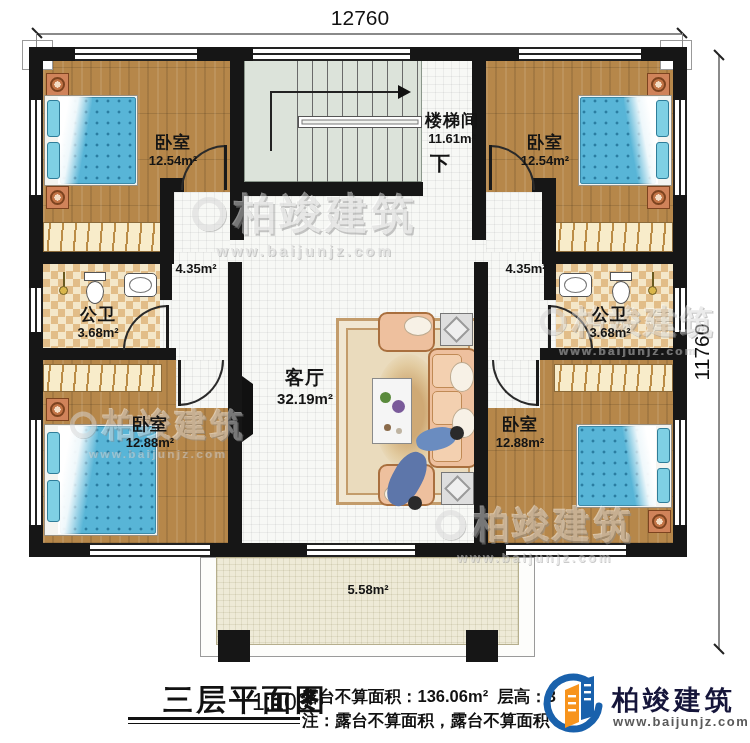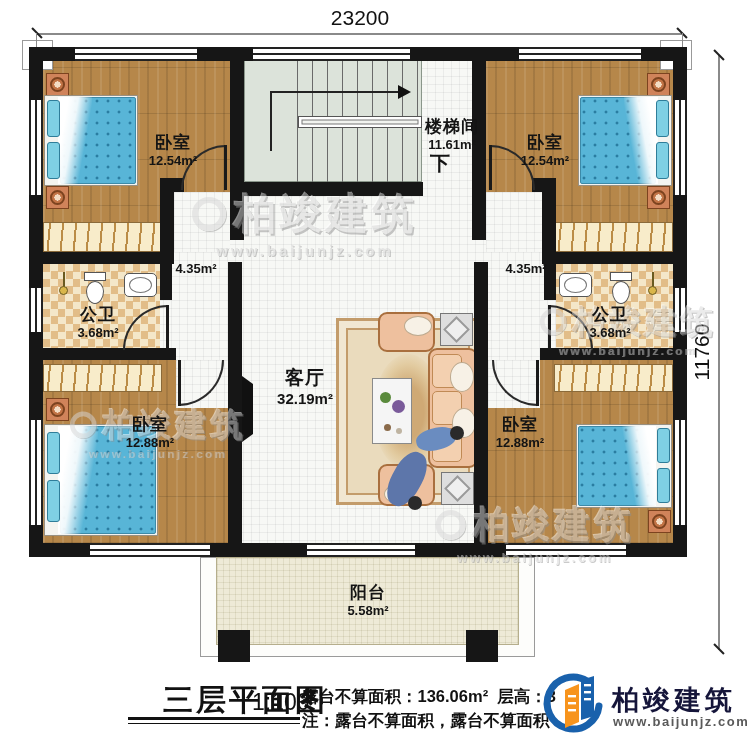--- a/index.html
+++ b/index.html
@@ -230,21 +230,21 @@
   <div class="abs wall" style="left:466px;top:630px;width:32px;height:32px;z-index:3;"></div>
 
   <div class="abs rlabel" style="left:118px;top:132px;width:110px;">
     <div class="rname">卧室</div>
       <div class="rarea">12.54m²</div>
   </div>
   <div class="abs rlabel" style="left:490px;top:132px;width:110px;">
     <div class="rname">卧室</div>
       <div class="rarea">12.54m²</div>
   </div>
-  <div class="abs rlabel" style="left:400px;top:116px;width:104px;">
+  <div class="abs rlabel" style="left:400px;top:110px;width:104px;">
     <div class="rname">楼梯间</div>
       <div class="rarea">11.61m²</div>
   </div>
   <div class="abs rlabel" style="left:422px;top:151px;width:36px;font-size:20px;">下</div>
   <div class="abs rlabel rarea" style="left:160px;top:261px;width:72px;">4.35m²</div>
   <div class="abs rlabel rarea" style="left:490px;top:261px;width:72px;">4.35m²</div>
   <div class="abs rlabel" style="left:48px;top:304px;width:100px;">
     <div class="rname">公卫</div>
       <div class="rarea">3.68m²</div>
   </div>
@@ -258,25 +258,24 @@
   </div>
   <div class="abs rlabel" style="left:95px;top:414px;width:110px;">
     <div class="rname">卧室</div>
       <div class="rarea">12.88m²</div>
   </div>
   <div class="abs rlabel" style="left:465px;top:414px;width:110px;">
     <div class="rname">卧室</div>
       <div class="rarea">12.88m²</div>
   </div>
   <div class="abs rlabel" style="left:313px;top:582px;width:110px;">
-    <div class="rname">阳台</div>
       <div class="rarea">5.58m²</div>
   </div>
 
-  <div class="abs dimtext" style="left:300px;top:6px;width:120px;">23200</div>
+  <div class="abs dimtext" style="left:300px;top:6px;width:120px;">12760</div>
   <div class="abs dimline" style="left:36px;top:33px;width:646px;height:1.5px;"></div>
   <div class="abs tick" style="left:30px;top:32px;width:14px;height:2px;"></div>
   <div class="abs tick" style="left:675px;top:32px;width:14px;height:2px;"></div>
   <div class="abs dimline" style="left:36px;top:33px;width:1px;height:14px;"></div>
   <div class="abs dimline" style="left:682px;top:33px;width:1px;height:14px;"></div>
   <div class="abs marker" style="left:22px;top:40px;width:31px;height:30px;"></div>
   <div class="abs marker" style="left:660px;top:40px;width:32px;height:30px;"></div>
   <div class="abs dimtext" style="left:690px;top:412px;width:120px;transform:rotate(-90deg);transform-origin:0 0;">11760</div>
   <div class="abs dimline" style="left:718px;top:55px;width:1.5px;height:595px;"></div>
   <div class="abs tick" style="left:712px;top:54px;width:14px;height:2px;"></div>

